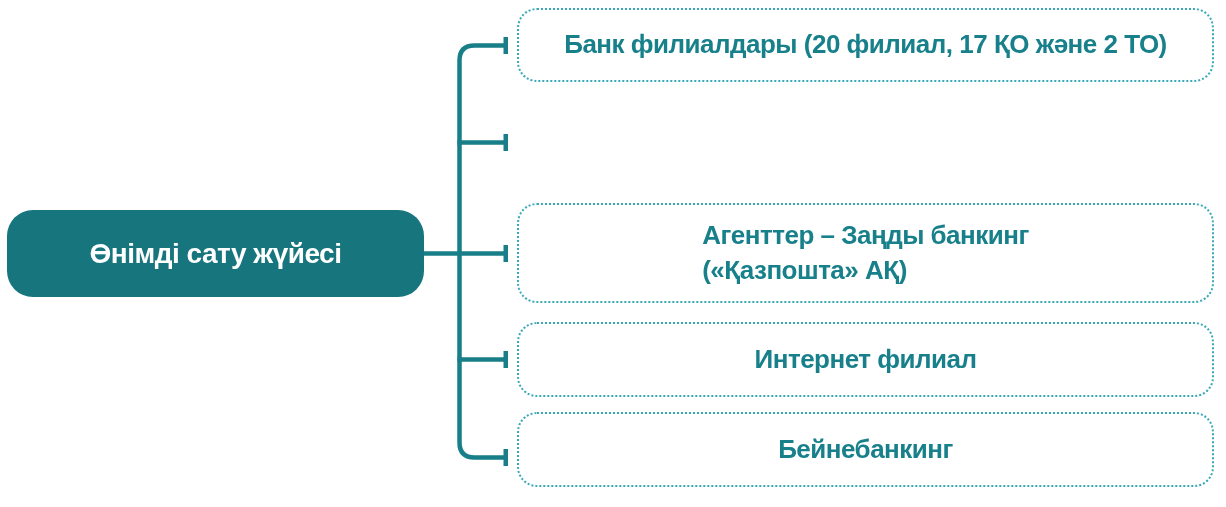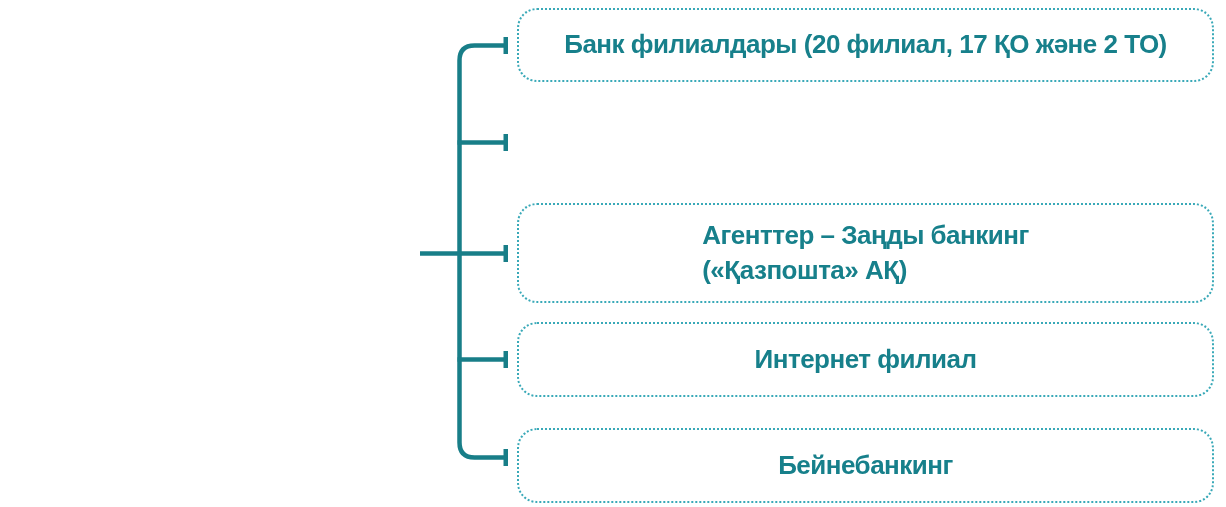--- a/index.html
+++ b/index.html
@@ -68,27 +68,28 @@
     font-weight: 700;
     letter-spacing: -0.5px;
     line-height: 1.35;
     white-space: pre-line;
     z-index: 2;
   }
   .box-0 { top: 8px;   height: 74px;  }
   .box-1 { top: 105px; height: 75px;  }
   .box-2 { top: 203px; height: 100px; }
   .box-3 { top: 322px; height: 75px;  }
-  .box-4 { top: 428px; height: 75px;  }
+  .box-4 { top: 412px; height: 75px;  }
 </style>
 </head>
 <body>
 
 <div class="stage">
 
+  <div class="root-node">Өнімді сату жүйесі</div>
 
   <svg class="connectors" viewBox="0 0 1226 507" xmlns="http://www.w3.org/2000/svg">
 
     <path d="M 504 45.5 L 474.5 45.5 Q 459.5 45.5 459.5 60.5 L 459.5 442.5 Q 459.5 457.5 474.5 457.5 L 504 457.5"></path>
 
     <line x1="420" y1="253.5" x2="504" y2="253.5"></line>
 
     <line x1="457.5" y1="142.5" x2="504" y2="142.5"></line>
 
     <line x1="457.5" y1="359.5" x2="504" y2="359.5"></line>

